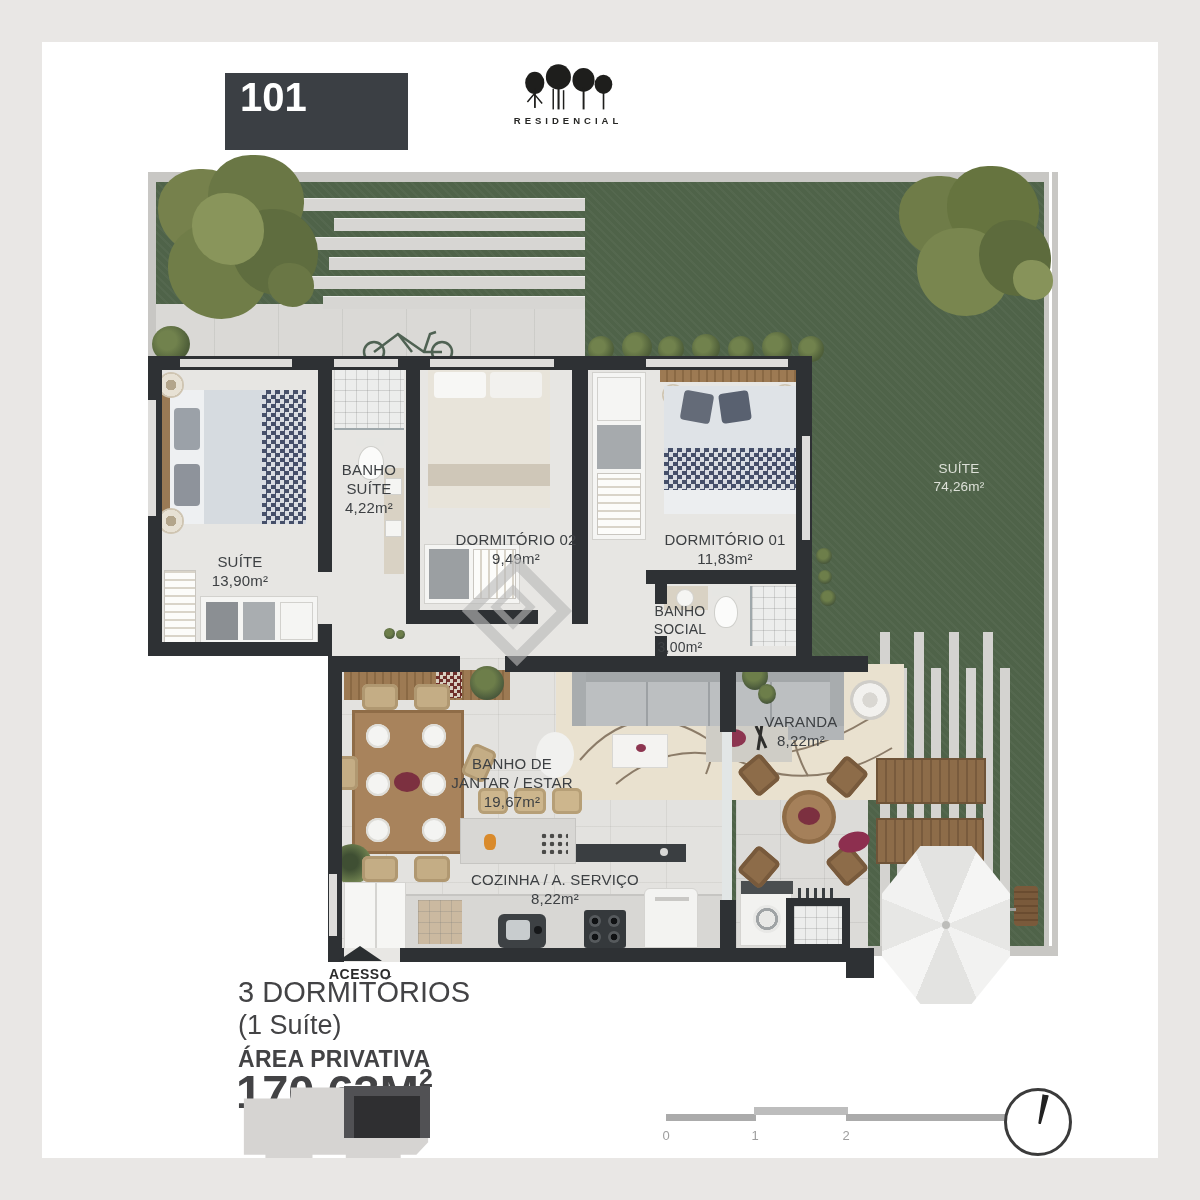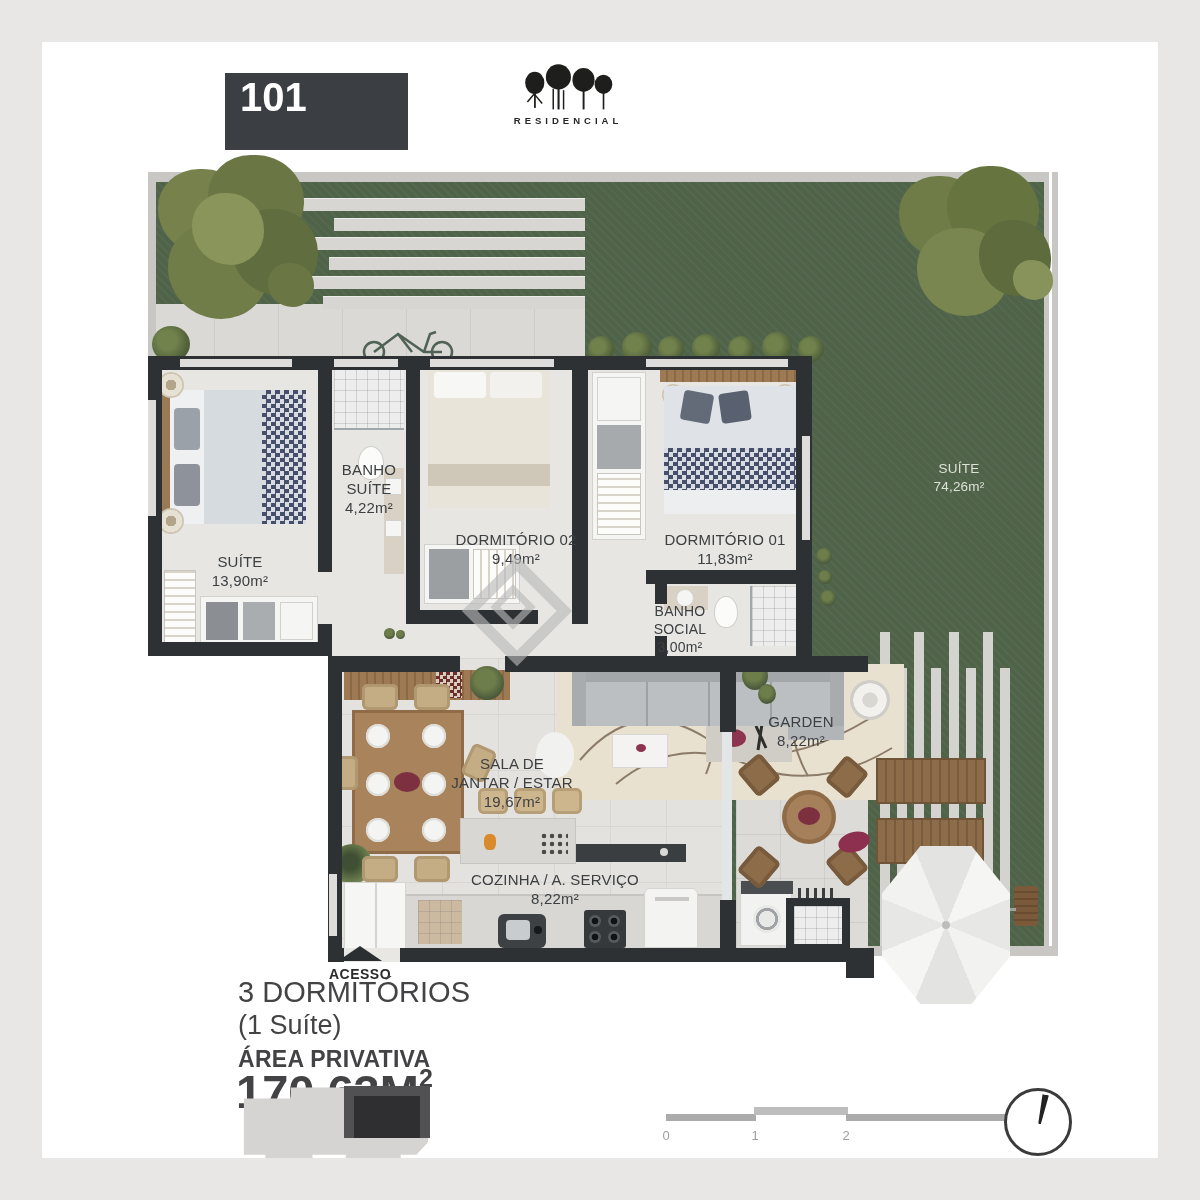--- a/index.html
+++ b/index.html
@@ -420,30 +420,30 @@
   <div class="rlabel" style="left:650px;top:530px;width:150px">
     <div>DORMITÓRIO 01</div>
     <div class="area">11,83m²</div>
   </div>
   <div class="rlabel" style="left:642px;top:602px;width:76px;font-size:14px;line-height:18px">
     <div>BANHO</div>
     <div>SOCIAL</div>
     <div class="area">3,00m²</div>
   </div>
   <div class="rlabel" style="left:434px;top:754px;width:156px">
-    <div>SALA DE</div>
+    <div>BANHO DE</div>
     <div>JANTAR / ESTAR</div>
     <div class="area">19,67m²</div>
   </div>
   <div class="rlabel" style="left:457px;top:870px;width:196px">
     <div>COZINHA / A. SERVIÇO</div>
     <div class="area">8,22m²</div>
   </div>
   <div class="rlabel" style="left:753px;top:712px;width:96px">
-    <div>GARDEN</div>
+    <div>VARANDA</div>
     <div class="area">8,22m²</div>
   </div>
   <div class="rlabel light" style="left:899px;top:460px;width:120px">
     <div>SUÍTE</div>
     <div class="area">74,26m²</div>
   </div>
 
   <div class="wm">
     <div class="wm-icon">
       <div class="wm-d1"></div>

